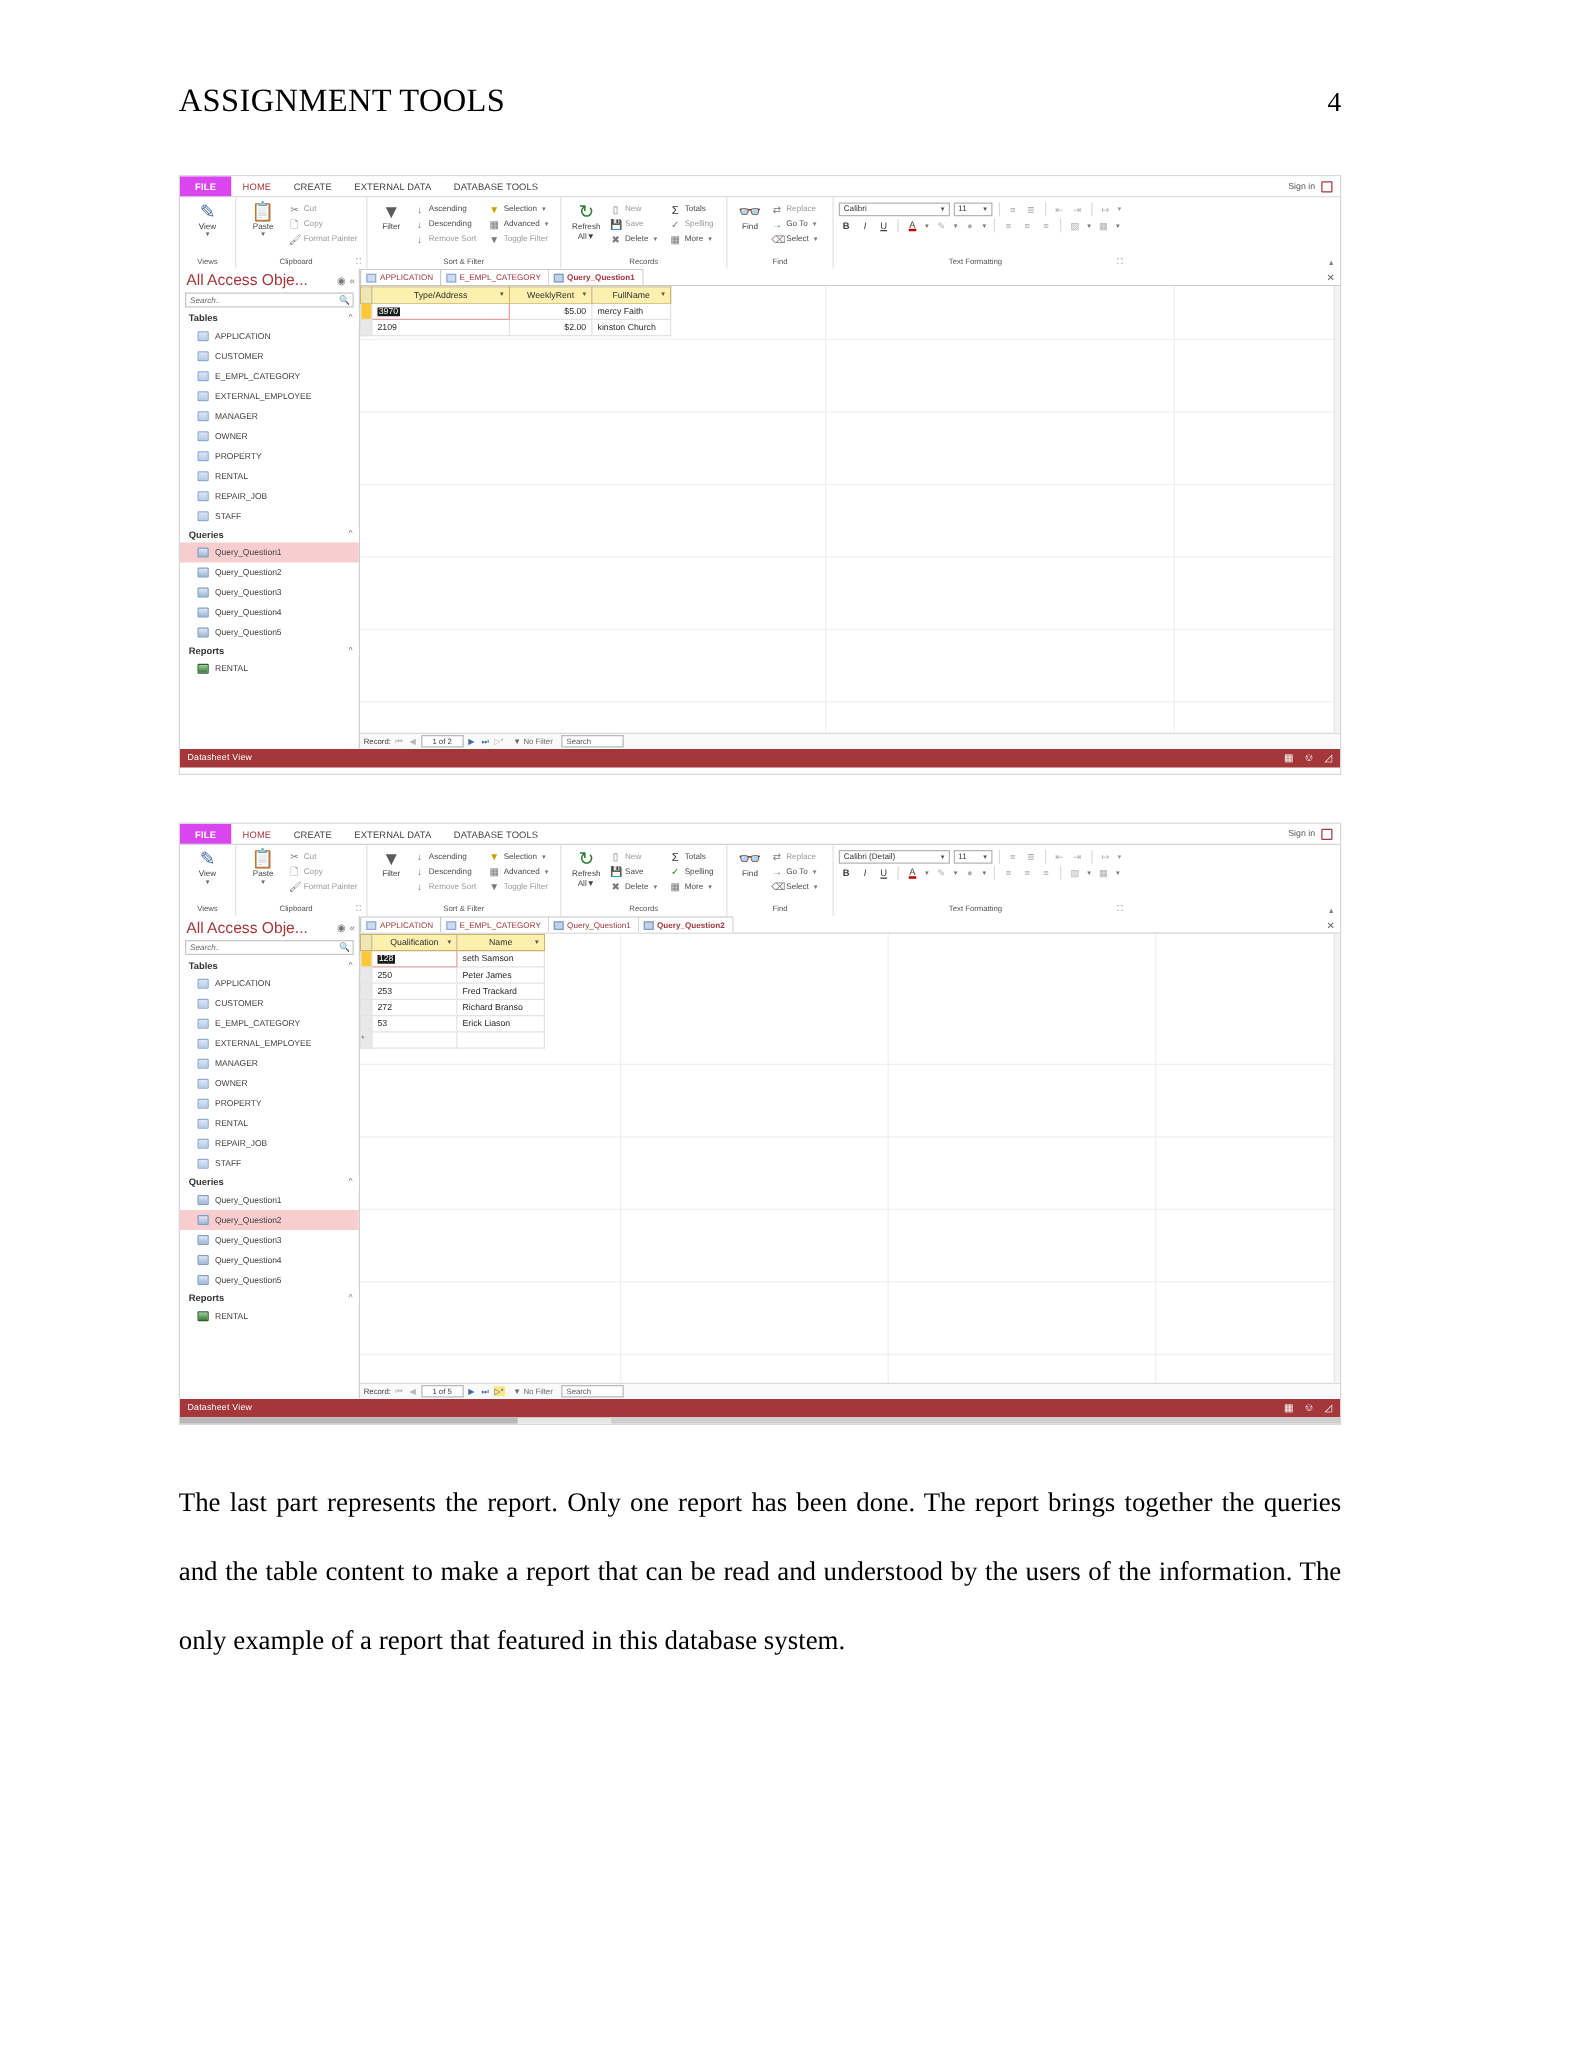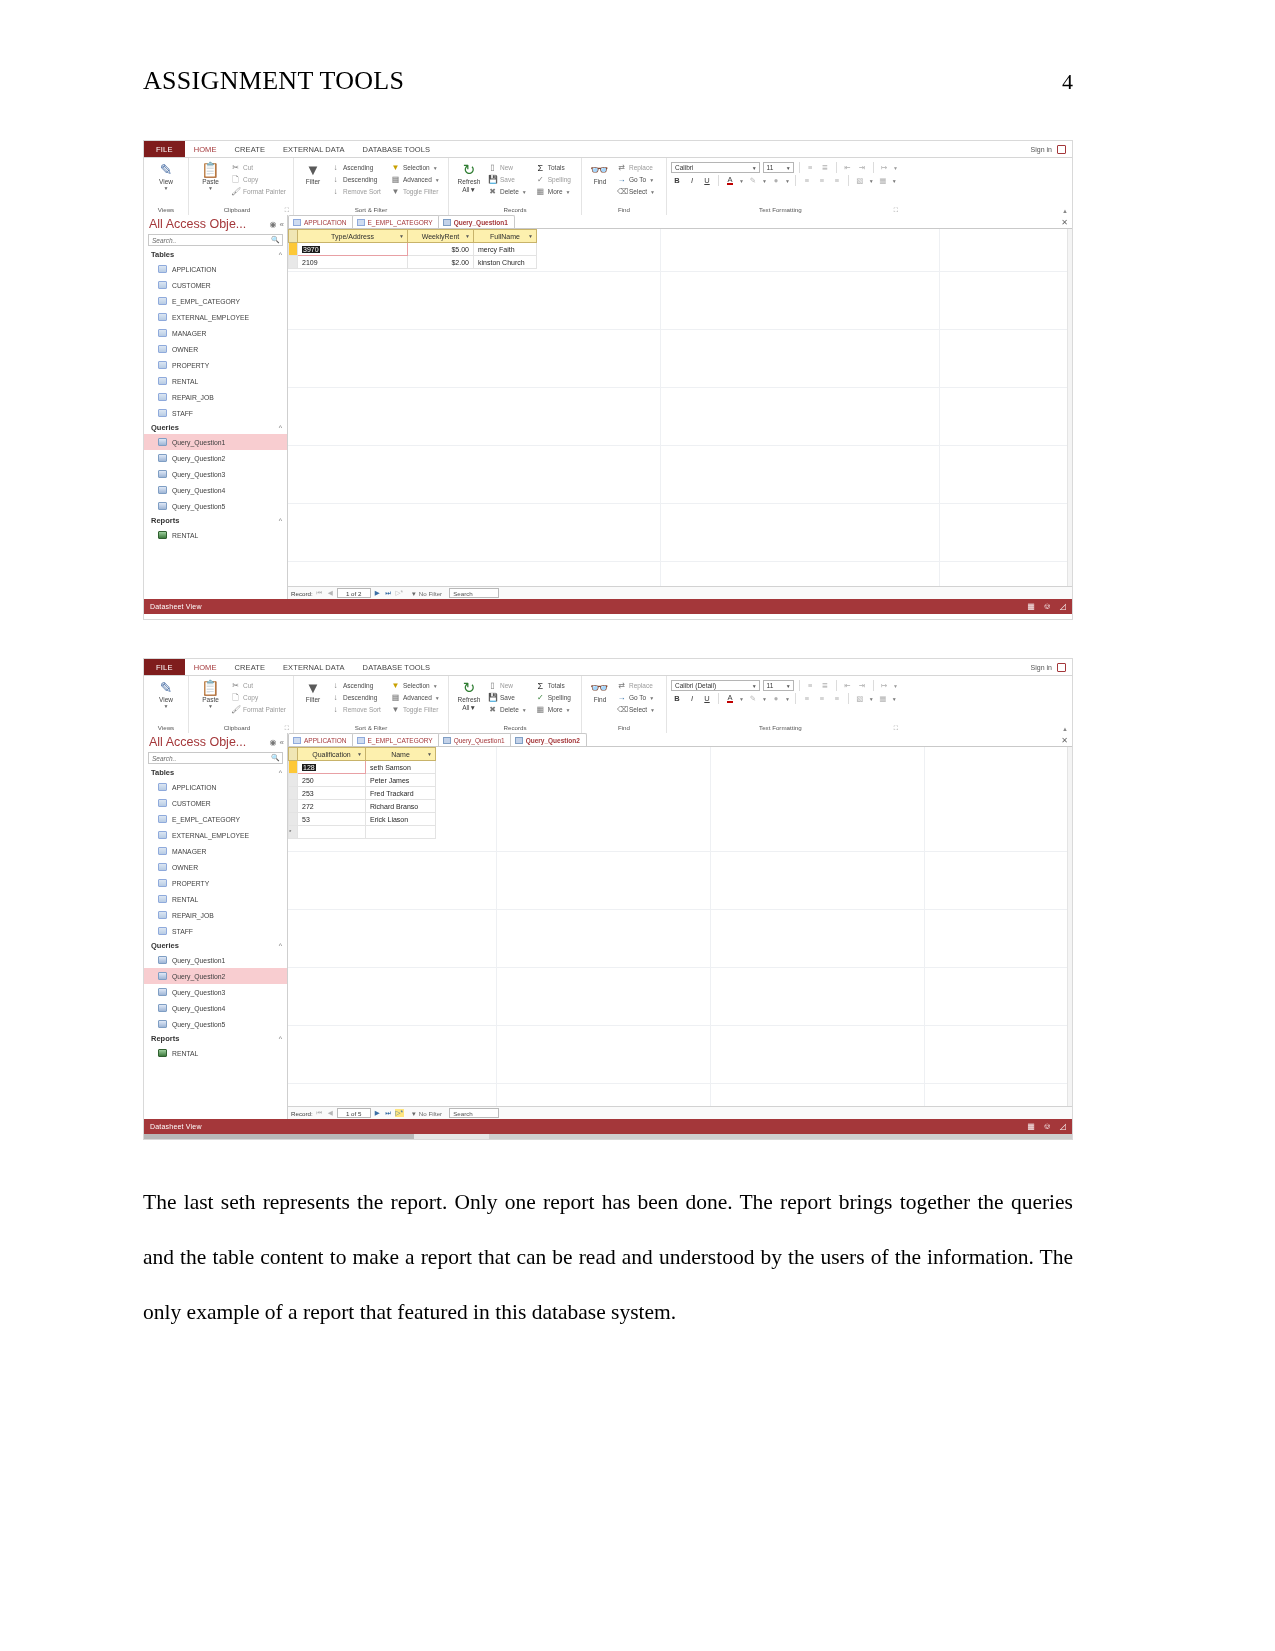--- a/index.html
+++ b/index.html
@@ -30,21 +30,21 @@
   }
   #shot1 { top:140px; height:480px; }
   #shot2 { top:658px; height:482px; }
 
   
   .ribbon-tabs {
     height:17px; display:flex; align-items:stretch;
     border-bottom:1px solid #d6d6d6; background:#fff; position:relative;
   }
   .tab-file {
-    background:#7f1d1d; color:#fff; font-size:7.5px; font-weight:normal;
+    background:#d946ef; color:#fff; font-size:7.5px; font-weight:bold;
     padding:0 12px; display:flex; align-items:center; letter-spacing:.2px;
   }
   .tab {
     font-size:7.5px; color:#444; padding:0 9px; display:flex; align-items:center;
     letter-spacing:.1px; white-space:nowrap;
   }
   .tab.active { color:#a4373a; }
   .signin {
     margin-left:auto; display:flex; align-items:center; gap:5px;
     font-size:7px; color:#555; padding-right:6px;
@@ -1022,13 +1022,13 @@
       <span class="vb">◿</span>
     </span>
   </div>
 
   <div class="hscroll">
     <div class="thumb" style="left:0;width:270px"></div>
     <div class="thumb" style="left:345px;width:600px;background:#cfcfcf"></div>
   </div>
 </div>
 
-<div class="body-text">The last seth represents the report. Only one report has been done. The report brings together the queries and the table content to make a report that can be read and understood by the users of the information. The only example of a report that featured in this database system.</div>
+<div class="body-text">The last part represents the report. Only one report has been done. The report brings together the queries and the table content to make a report that can be read and understood by the users of the information. The only example of a report that featured in this database system.</div>
 
 </body></html>

